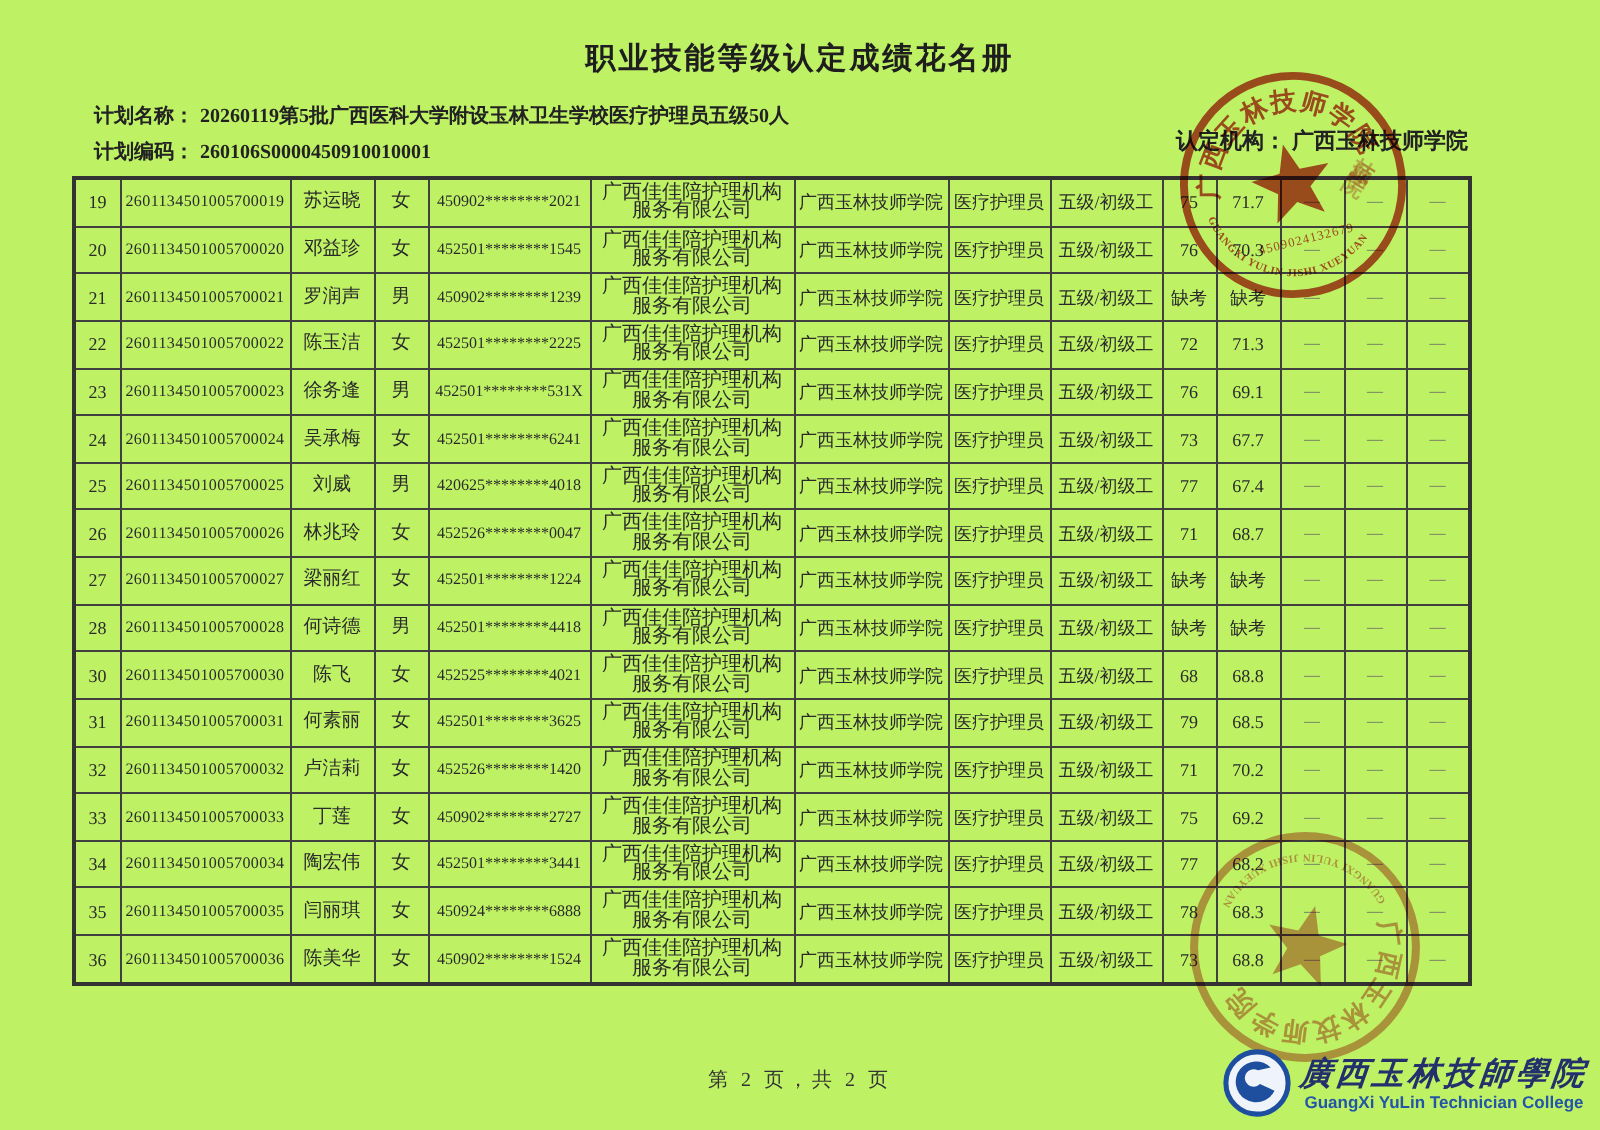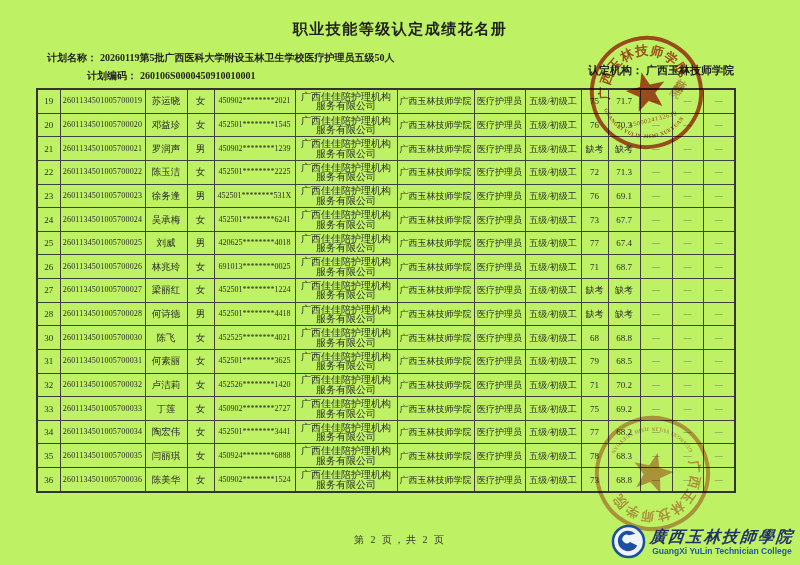--- a/index.html
+++ b/index.html
@@ -8,21 +8,21 @@
     font-family:"Liberation Serif","DejaVu Serif",serif;color:#252525;
     overflow:hidden;margin:0 auto;
   }
   
   #doc-title{
     position:absolute;top:20px;left:0;width:100%;text-align:center;
     font-size:15px;font-weight:bold;letter-spacing:1.5px;color:#1e1e1e;
   }
   .meta-line{position:absolute;font-size:10px;font-weight:600;color:#222;white-space:nowrap;}
   #plan-name-line{top:51px;left:47px;}
-  #plan-code-line{top:69px;left:47px;margin-left:40px;}
+  #plan-code-line{top:69px;left:47px;}
   #org-line{top:63px;left:588px;font-size:11px;}
   .meta-label{font-weight:700;margin-right:3px;}
   
   #roster-table{
     position:absolute;top:88px;left:36px;width:698px;height:405px;
     border-collapse:collapse;table-layout:fixed;
   }
   #roster-table td{
     border:1px solid #404040;text-align:center;vertical-align:middle;
     padding:0 1px;line-height:10px;font-size:9px;color:#2a2a2a;
@@ -218,21 +218,21 @@
           <td>67.4</td>
           <td>—</td>
           <td>—</td>
           <td>—</td>
         </tr>
         <tr>
           <td>26</td>
           <td>2601134501005700026</td>
           <td>林兆玲</td>
           <td>女</td>
-          <td>691013********0025</td>
+          <td>452526********0047</td>
           <td>广西佳佳陪护理机构服务有限公司</td>
           <td>广西玉林技师学院</td>
           <td>医疗护理员</td>
           <td>五级/初级工</td>
           <td>71</td>
           <td>68.7</td>
           <td>—</td>
           <td>—</td>
           <td>—</td>
         </tr>

